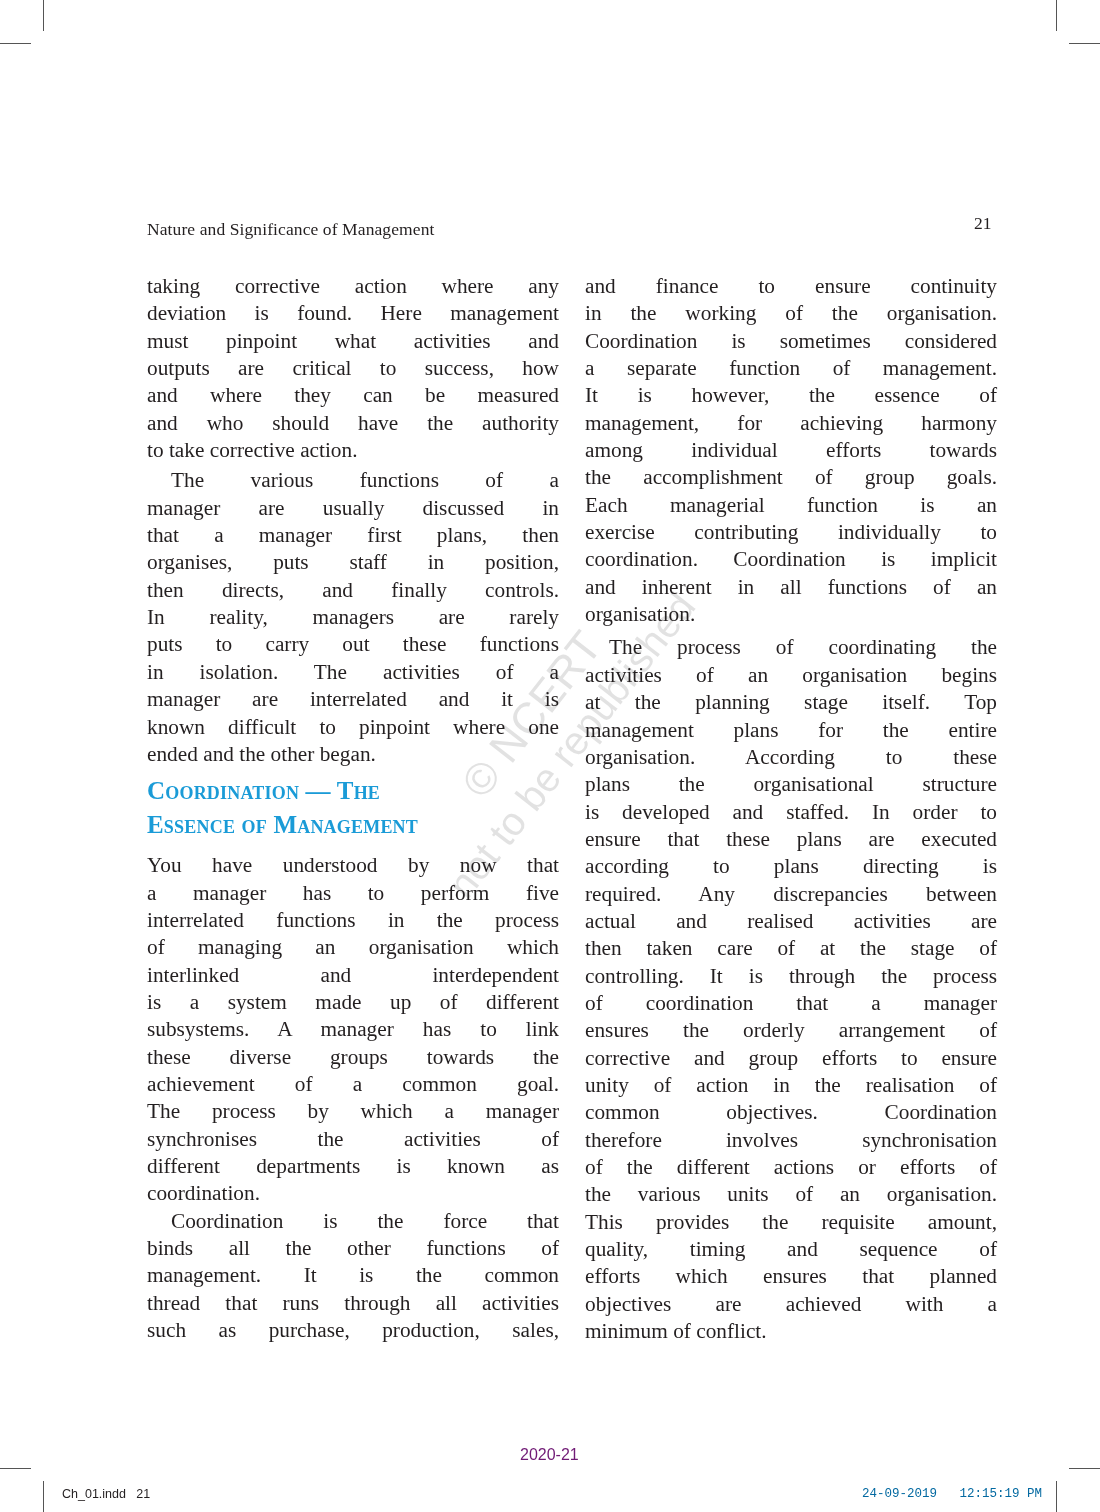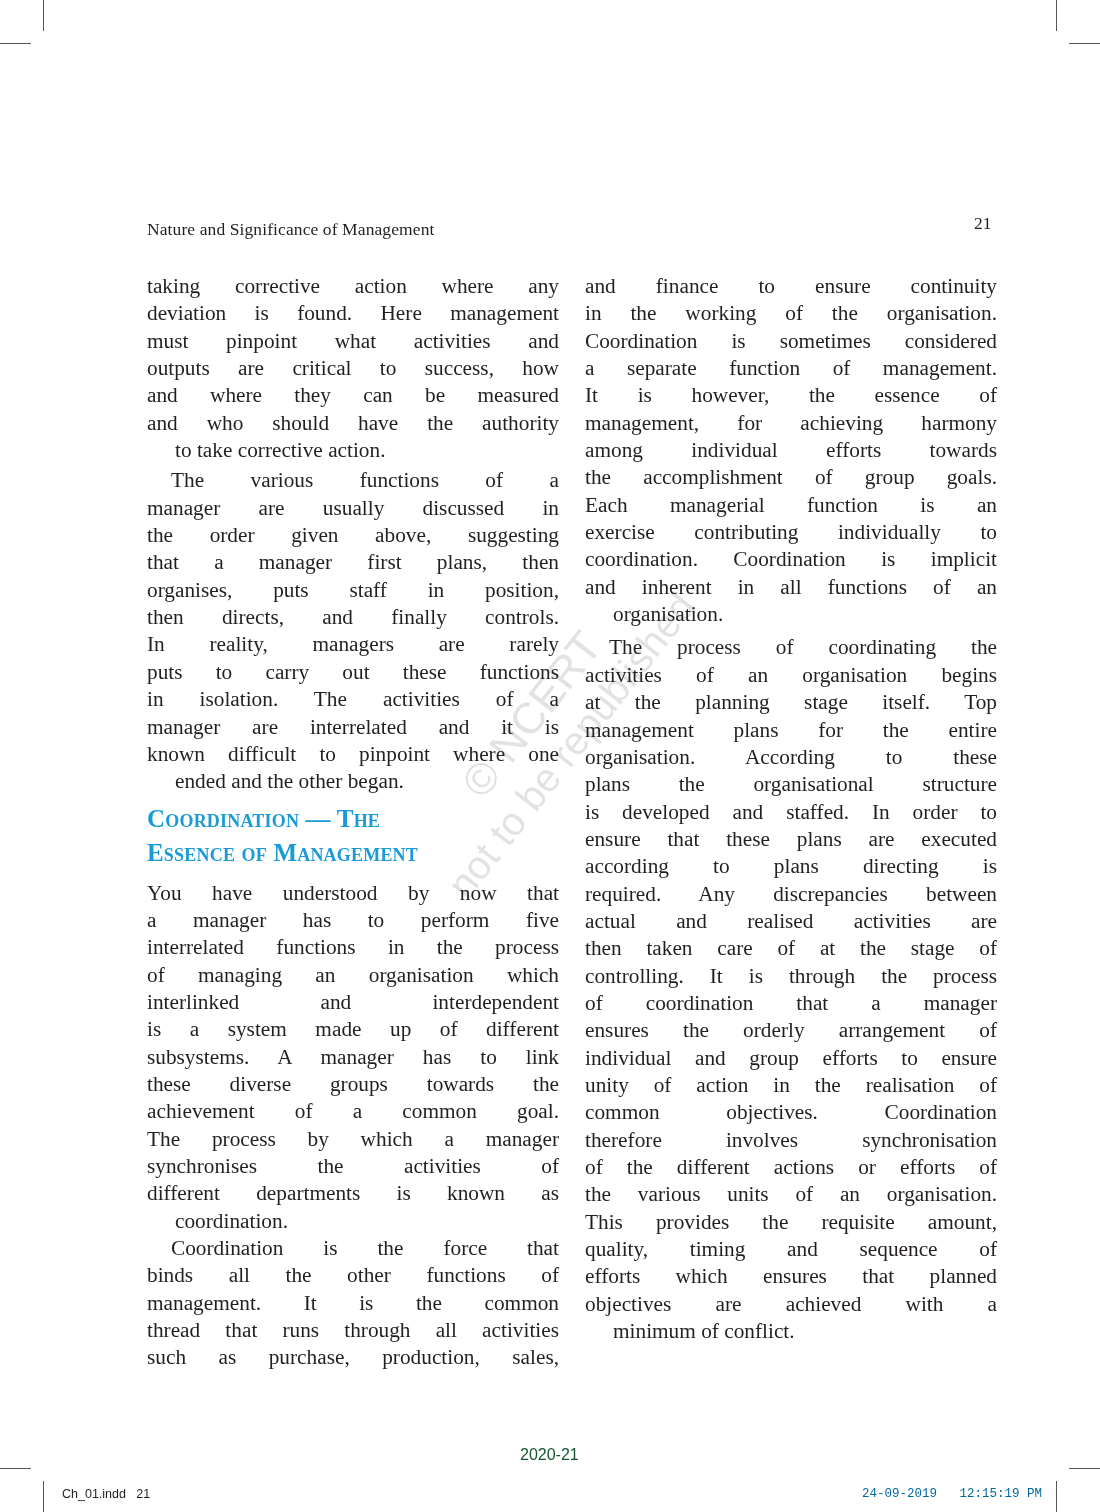--- a/index.html
+++ b/index.html
@@ -9,30 +9,30 @@
   .running-head { position: absolute; top: 219px; left: 147px; font-size: 17.5px;
                   font-family: "Liberation Serif", "DejaVu Serif", serif; letter-spacing: 0.1px; }
   .page-num { position: absolute; top: 213px; left: 974px; font-size: 17.5px;
               font-family: "Liberation Serif", "DejaVu Serif", serif; }
   .col { position: absolute; width: 412px; }
   .col-left { left: 147px; top: 273px; }
   .col-right { left: 585px; top: 273px; }
   .ln { display: block; height: 27.35px; line-height: 27.35px; font-size: 21.3px;
         font-family: "Liberation Serif", "DejaVu Serif", serif;
         text-align: justify; text-align-last: justify; white-space: nowrap; }
-  .ln.last { text-align-last: left; margin-left: 28px; }
+  .ln.last { text-align-last: left; }
   .ln.indent { padding-left: 24px; }
   .gap { display: block; height: 3px; }
   .heading { display: block; color: #1a9bd7; font-weight: bold;
              font-family: "Liberation Serif", "DejaVu Serif", serif; font-size: 25px;
              line-height: 34px; height: 34px; white-space: nowrap; font-variant: small-caps;
              letter-spacing: 0.2px; }
   .heading-wrap { margin-top: 6px; margin-bottom: 10px; }
   .footer-year { position: absolute; top: 1446px; left: 520px; font-size: 16px;
-                 font-family: "Liberation Sans", sans-serif; color: #14532d; }
+                 font-family: "Liberation Sans", sans-serif; color: #701a75; }
   .slug-left { position: absolute; top: 1487px; left: 62px; font-size: 12.5px;
                font-family: "Liberation Sans", sans-serif; color: #231f20; text-align: center; }
   .slug-right { position: absolute; top: 1487px; left: 862px; font-size: 12.5px;
                 font-family: Liberation Mono, monospace; color: #0369a1; }
   .watermark { position: absolute; left: 380px; top: 660px; width: 420px; height: 200px;
                transform: rotate(-52deg); transform-origin: center; pointer-events: none;
                color: rgba(150,150,150,0.28); font-family: "Liberation Sans", sans-serif;
                text-align: center; }
   .wm1 { display: block; font-size: 44px; line-height: 52px; }
   .wm2 { display: block; font-size: 40px; line-height: 48px; }
@@ -64,21 +64,20 @@
     <span class="ln">must pinpoint what activities and</span>
     <span class="ln">outputs are critical to success, how</span>
     <span class="ln">and where they can be measured</span>
     <span class="ln">and who should have the authority</span>
     <span class="ln last">to take corrective action.</span>
   </div>
   <span class="gap"></span>
   <div>
     <span class="ln indent">The various functions of a</span>
     <span class="ln">manager are usually discussed in</span>
-    <span class="ln">the order given above, suggesting</span>
     <span class="ln">that a manager first plans, then</span>
     <span class="ln">organises, puts staff in position,</span>
     <span class="ln">then directs, and finally controls.</span>
     <span class="ln">In reality, managers are rarely</span>
     <span class="ln">puts to carry out these functions</span>
     <span class="ln">in isolation. The activities of a</span>
     <span class="ln">manager are interrelated and it is</span>
     <span class="ln">known difficult to pinpoint where one</span>
     <span class="ln last">ended and the other began.</span>
   </div>
@@ -136,21 +135,21 @@
     <span class="ln">plans the organisational structure</span>
     <span class="ln">is developed and staffed. In order to</span>
     <span class="ln">ensure that these plans are executed</span>
     <span class="ln">according to plans directing is</span>
     <span class="ln">required. Any discrepancies between</span>
     <span class="ln">actual and realised activities are</span>
     <span class="ln">then taken care of at the stage of</span>
     <span class="ln">controlling. It is through the process</span>
     <span class="ln">of coordination that a manager</span>
     <span class="ln">ensures the orderly arrangement of</span>
-    <span class="ln">individual and group efforts to ensure</span>
+    <span class="ln">corrective and group efforts to ensure</span>
     <span class="ln">unity of action in the realisation of</span>
     <span class="ln">common objectives. Coordination</span>
     <span class="ln">therefore involves synchronisation</span>
     <span class="ln">of the different actions or efforts of</span>
     <span class="ln">the various units of an organisation.</span>
     <span class="ln">This provides the requisite amount,</span>
     <span class="ln">quality, timing and sequence of</span>
     <span class="ln">efforts which ensures that planned</span>
     <span class="ln">objectives are achieved with a</span>
     <span class="ln last">minimum of conflict.</span>

